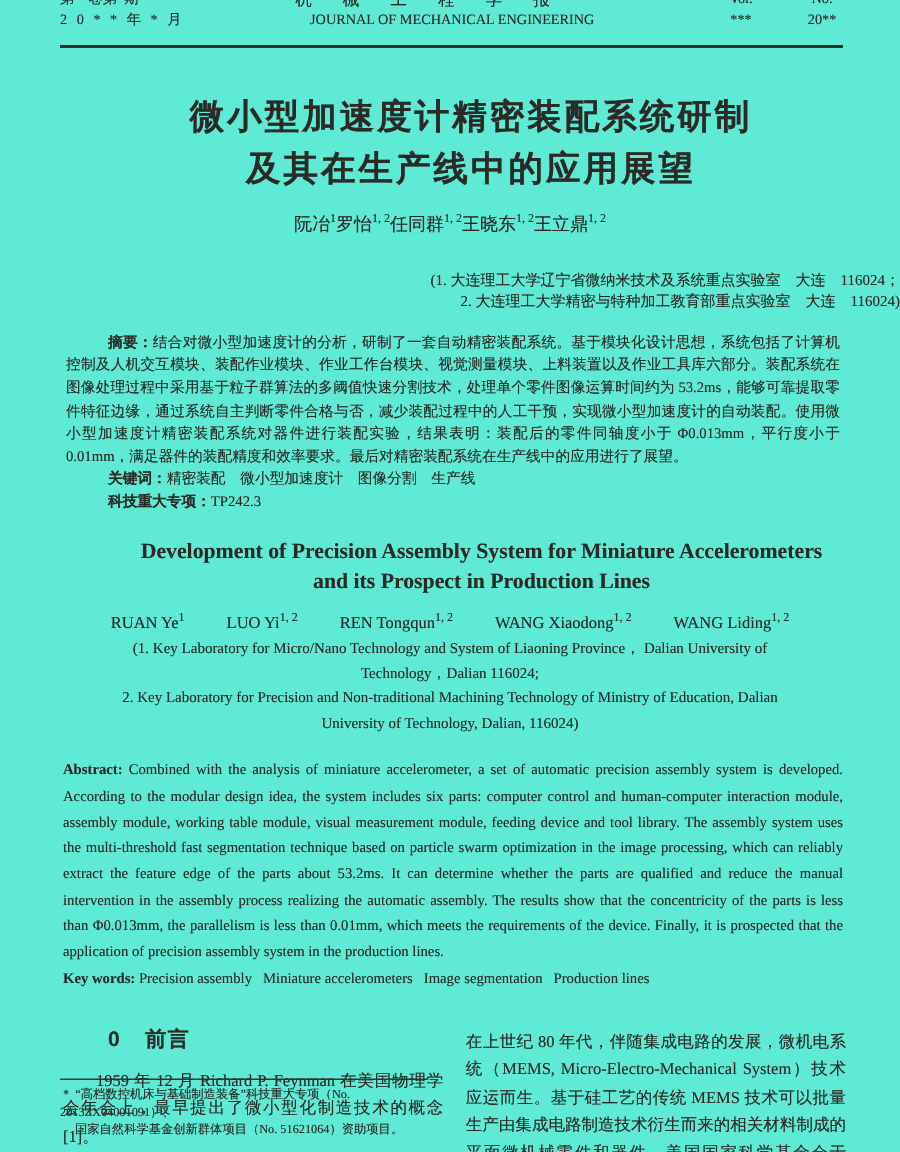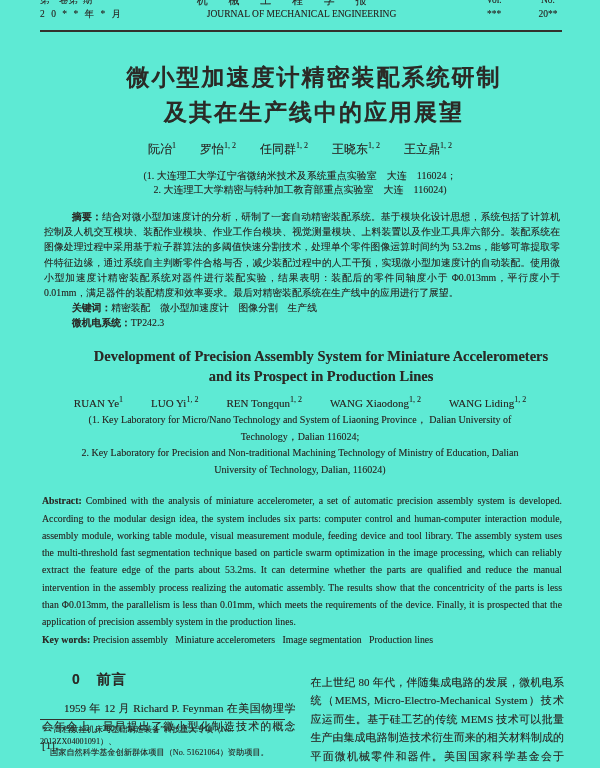--- a/index.html
+++ b/index.html
@@ -21,23 +21,23 @@
   .journal-zh{ letter-spacing:9px; font-size:11px; }
   .vol-no{ display:flex; gap:26px; }
   .vol-no span{ display:inline-block; min-width:28px; text-align:center; }
   .date-zh{ letter-spacing:2px; }
   .header-rule{ position:absolute; top:30px; left:40px; width:522px; border-top:2.2px solid #33322e; }
 
   
   .flow{ position:absolute; top:30px; left:0; width:600px; }
 
   .title-zh{ margin-top:30px; text-align:center; font-size:23px; font-weight:700; line-height:35px; letter-spacing:2px; }
-  .authors{ margin-top:11px; display:flex; justify-content:center; gap:24px; font-size:12px; }
+  .authors{ margin-top:11px; display:flex; justify-content:center; font-size:12px; }
   .authors sup{ font-size:8px; }
-  .affils-zh{ margin-top:11px; text-align:center; font-size:10px; line-height:14px; }
+  .affils-zh{ margin-top:23px; text-align:right; font-size:10px; line-height:14px; }
 
   .abstract-zh{ margin:12px 40px 0 44px; font-size:9.8px; line-height:15.2px; text-align:justify; }
   .kw-line{ margin:0 40px 0 44px; font-size:9.8px; line-height:15.2px; white-space:pre-wrap; }
   .label-b{ font-weight:700; }
 
   .title-en{ margin-top:15px; text-align:center; font-size:14.5px; font-weight:700; line-height:20px;padding-left:42px; }
   .authors-en{ margin-top:9px; font-size:11px; gap:28px; }
   .affils-en{ margin:4px 60px 0 60px; text-align:center; font-size:10px; line-height:16.5px; }
 
   .abstract-en{ margin:14px 38px 0 42px; font-size:9.8px; line-height:17.3px; text-align:justify; }
@@ -98,21 +98,21 @@
 
     <div class="affils-zh">
       <div>(1. 大连理工大学辽宁省微纳米技术及系统重点实验室　大连　116024；</div>
       <div>2. 大连理工大学精密与特种加工教育部重点实验室　大连　116024)</div>
     </div>
 
     <p class="abstract-zh"><span class="label-b sans">摘要：</span><span>结合对微小型加速度计的分析，研制了一套自动精密装配系统。基于模块化设计思想，系统包括了计算机控制及人机交互模块、装配作业模块、作业工作台模块、视觉测量模块、上料装置以及作业工具库六部分。装配系统在图像处理过程中采用基于粒子群算法的多阈值快速分割技术，处理单个零件图像运算时间约为 53.2ms，能够可靠提取零件特征边缘，通过系统自主判断零件合格与否，减少装配过程中的人工干预，实现微小型加速度计的自动装配。使用微小型加速度计精密装配系统对器件进行装配实验，结果表明：装配后的零件同轴度小于 Φ0.013mm，平行度小于 0.01mm，满足器件的装配精度和效率要求。最后对精密装配系统在生产线中的应用进行了展望。</span></p>
 
     <p class="kw-line"><span class="label-b sans">关键词：</span><span>精密装配　微小型加速度计　图像分割　生产线</span></p>
 
-    <p class="kw-line"><span class="label-b sans">微机电系统：</span><span>TP242.3</span></p>
+    <p class="kw-line"><span class="label-b sans">科技重大专项：</span><span>TP242.3</span></p>
 
     <div class="title-en">
       <div>Development of Precision Assembly System for Miniature Accelerometers</div>
       <div>and its Prospect in Production Lines</div>
     </div>
 
     <div class="authors authors-en">
       <span><span>RUAN Ye</span><sup>1</sup></span>
       <span><span>LUO Yi</span><sup>1, 2</sup></span>
       <span><span>REN Tongqun</span><sup>1, 2</sup></span>

